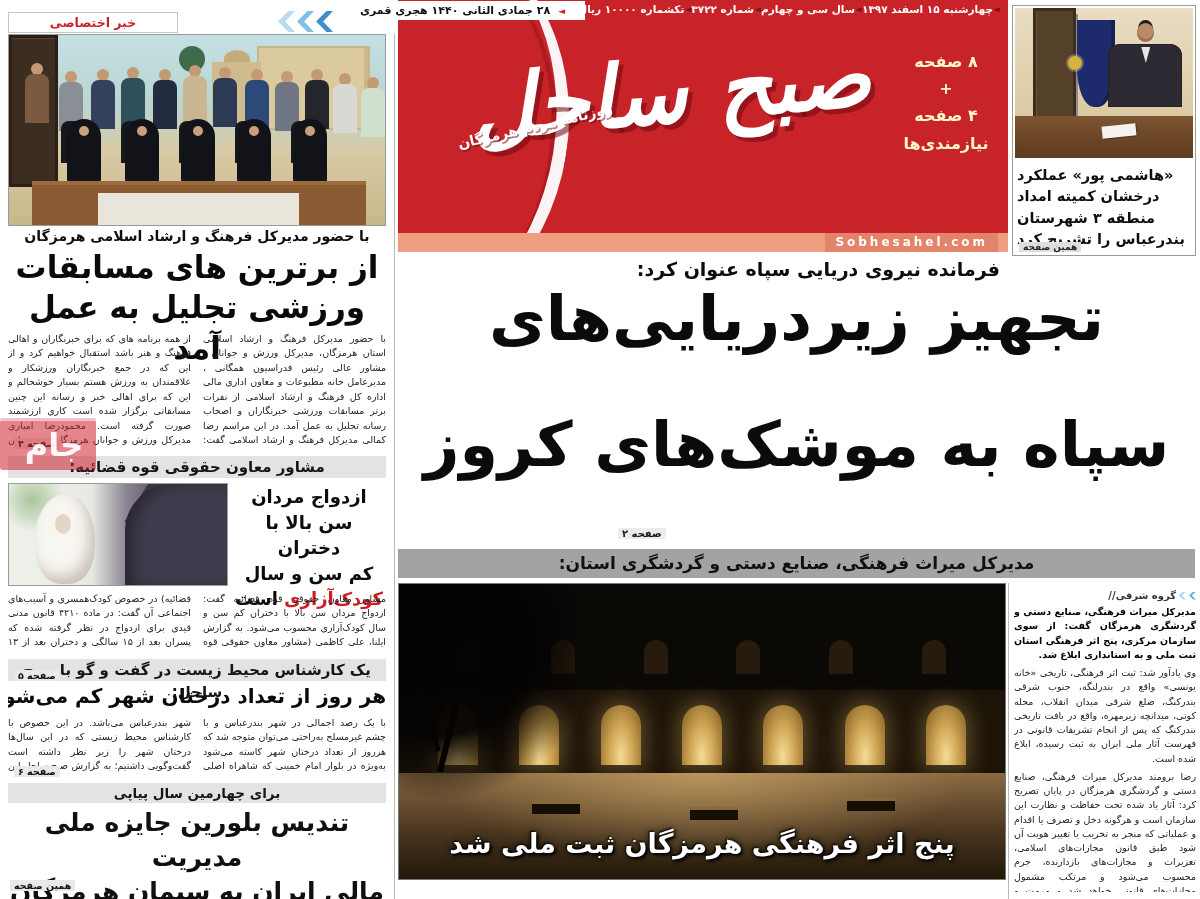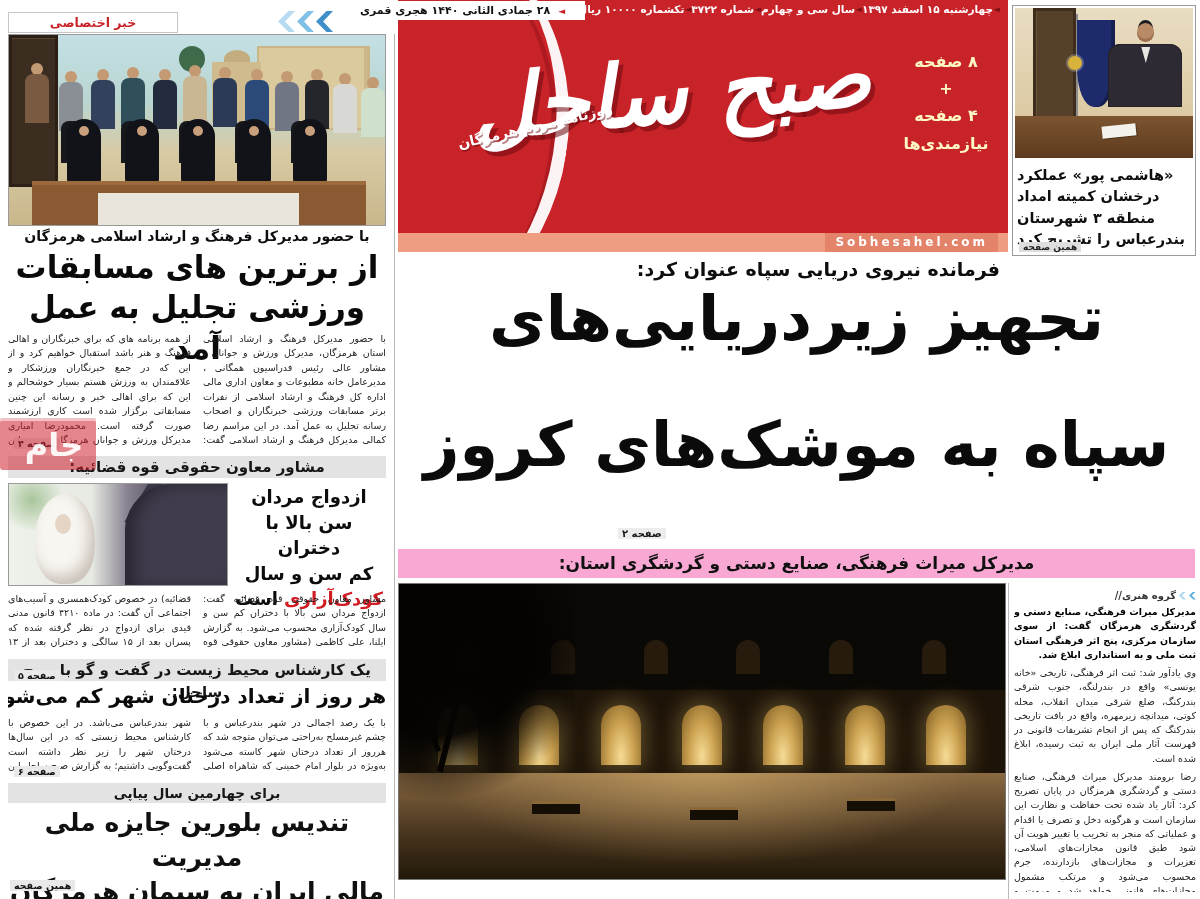--- a/index.html
+++ b/index.html
@@ -74,21 +74,21 @@
   #lead { left:398px; top:256px; width:797px; height:292px; }
   .lead-kicker { position:absolute; right:195px; top:2px; font-size:19px; font-weight:bold; direction:rtl; color:#0d0d0d; }
   .lead-l1 { position:absolute; top:26px; left:0; right:0; text-align:center; direction:rtl;
     font-size:62px; font-weight:bold; color:#0b0b0b; letter-spacing:-1px; white-space:nowrap; }
   .lead-l2 { position:absolute; top:152px; left:0; right:0; text-align:center; direction:rtl;
     font-size:62px; font-weight:bold; color:#0b0b0b; letter-spacing:-1px; white-space:nowrap; }
   .lead-ref { position:absolute; left:220px; top:272px; font-size:10px; font-weight:bold;
     background:#ececec; padding:0 4px; }
 
   
-  #band-heritage { left:398px; top:549px; width:797px; height:29px; background:#f9a8d4;
+  #band-heritage { left:398px; top:549px; width:797px; height:29px; background:#a3a3a3;
     text-align:center; font-weight:bold; font-size:17px; line-height:29px; direction:rtl; color:#111; }
   #heritage-photo { left:398px; top:583px; width:608px; height:297px; background:#0b0906; overflow:hidden; border:1px solid #777; }
   .hp-upper { position:absolute; left:4%; right:4%; top:19%; height:42px; display:flex; justify-content:space-around; }
   .hp-uarch { width:24px; height:34px; border-radius:12px 12px 0 0; background:#2a1e0e; opacity:.9; }
   .hp-wall { position:absolute; left:0; right:0; top:36%; height:30%; background:#1d1409; }
   .hp-arcade { position:absolute; left:3%; right:3%; top:39%; height:66px; display:flex; justify-content:space-around; align-items:flex-end; }
   .hp-arch { width:40px; height:60px; border-radius:20px 20px 0 0;
     background:radial-gradient(ellipse at 50% 85%, #f6dc96 0%, #cda352 45%, #7b5a22 100%);
     box-shadow:0 0 20px 5px rgba(240,200,110,.30); }
   .hp-ground { position:absolute; left:0; right:0; bottom:0; height:36%;
@@ -258,27 +258,28 @@
         <div class="hp-arch"></div>
         <div class="hp-arch"></div>
     </div>
     <div class="hp-ground"></div>
     <div class="hp-bench" style="left:22%; bottom:22%;"></div>
     <div class="hp-bench" style="left:48%; bottom:20%;"></div>
     <div class="hp-bench" style="left:74%; bottom:23%;"></div>
     <div class="hp-tree"></div>
     <div class="hp-branch" style="left:56px; top:40px; width:6px; height:150px; transform:rotate(14deg);"></div>
     <div class="hp-branch" style="left:20px; top:60px; width:5px; height:110px; transform:rotate(-18deg);"></div>
+    <div class="hp-caption">پنج اثر فرهنگی هرمزگان ثبت ملی شد</div>
   </div>
 
   <div class="abs" id="heritage-article">
     <div class="byline">
       <span class="mini-chev"></span>
       <span class="mini-chev m2"></span>
-      <span>گروه هنری//</span>
+      <span>گروه شرقی//</span>
     </div>
     <p class="leadp">مدیرکل میراث فرهنگی، صنایع دستی و گردشگری هرمزگان گفت: از سوی سازمان مرکزی، پنج اثر فرهنگی استان ثبت ملی و به استانداری ابلاغ شد.</p>
     <p>وی یادآور شد: ثبت اثر فرهنگی، تاریخی «خانه یونسی» واقع در بندرلنگه، جنوب شرقی بندرکنگ، ضلع شرقی میدان انقلاب، محله کوتی، میدانچه زیرمهره، واقع در بافت تاریخی بندرکنگ که پس از انجام تشریفات قانونی در فهرست آثار ملی ایران به ثبت رسیده، ابلاغ شده است.</p>
     <p>رضا برومند مدیرکل میراث فرهنگی، صنایع دستی و گردشگری هرمزگان در پایان تصریح کرد: آثار یاد شده تحت حفاظت و نظارت این سازمان است و هرگونه دخل و تصرف یا اقدام و عملیاتی که منجر به تخریب یا تغییر هویت آن شود طبق قانون مجازات‌های اسلامی، تعزیرات و مجازات‌های بازدارنده، جرم محسوب می‌شود و مرتکب مشمول مجازات‌های قانونی خواهد شد و مرمت و بازسازی اثر با تایید و نظارت این سازمان ممکن خواهد بود.»</p>
   </div>
 
   <div class="abs" id="leftcol">
 
     <div class="photo-frame" id="sports-photo">
       <div class="mural-b1"></div>

